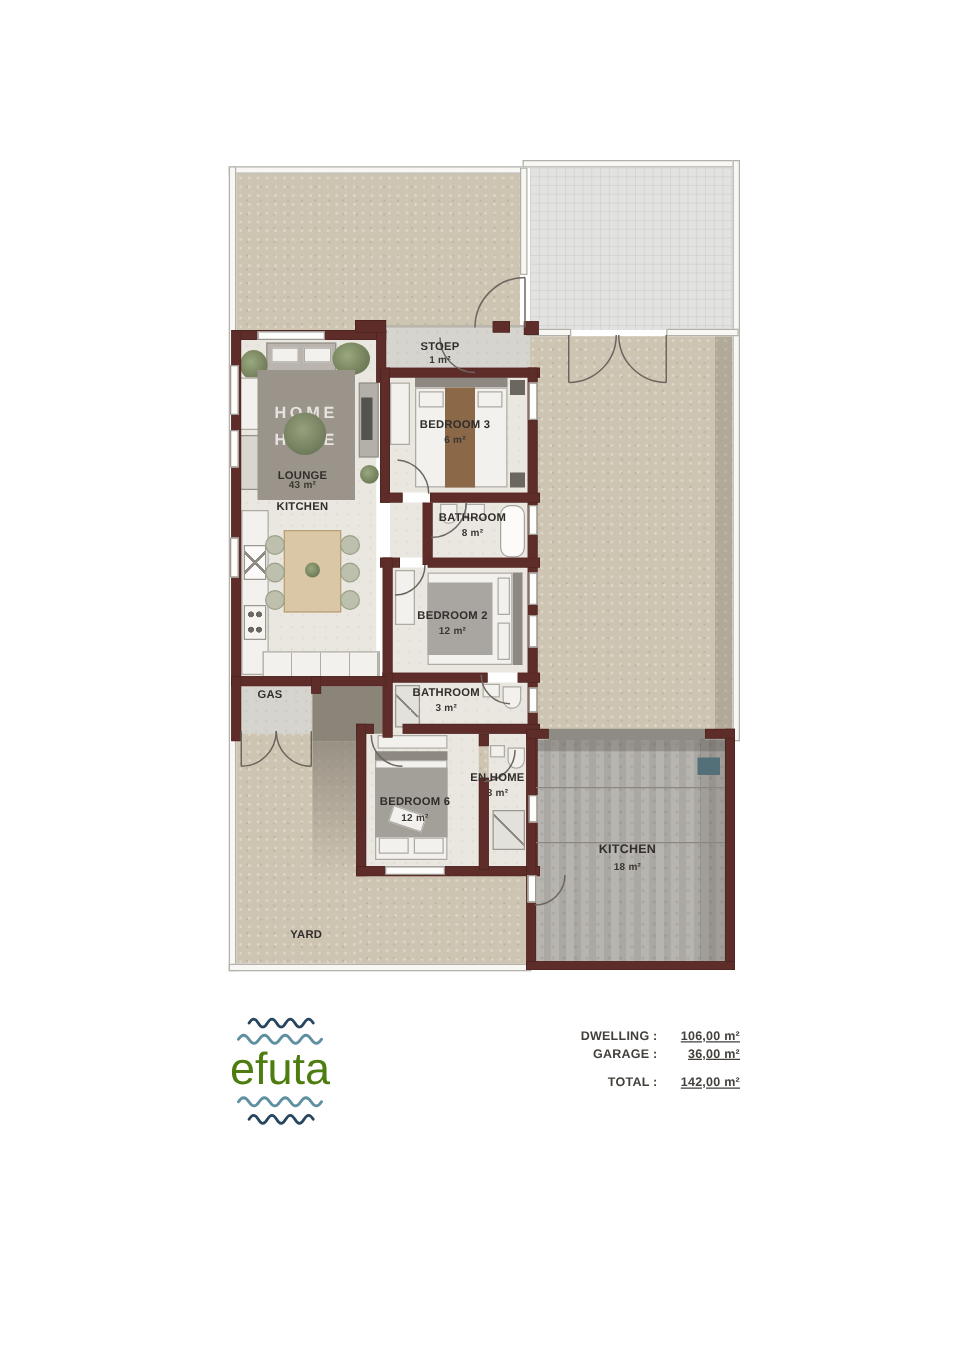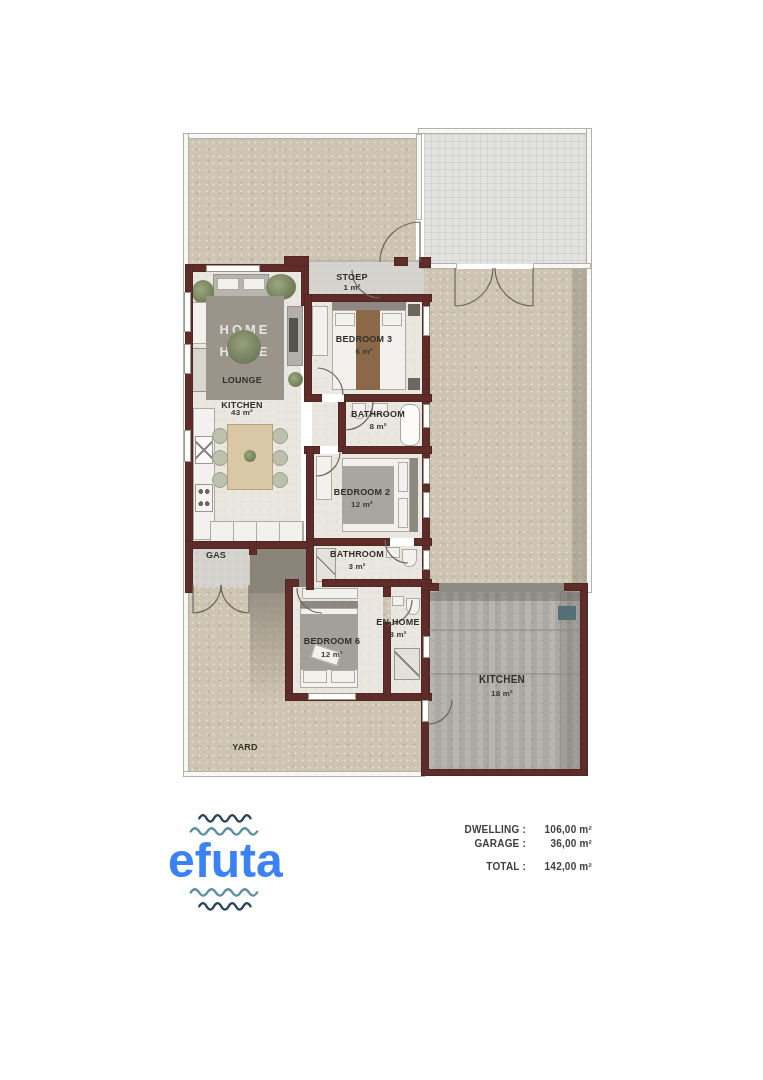--- a/index.html
+++ b/index.html
@@ -55,22 +55,22 @@
   .white-furn{background:#f3f1ed;border:1px solid #aeaaa4;}
   .gray-furn{background:#b9b5ae;border:1px solid #96928b;}
   .plant{border-radius:50%;background:radial-gradient(circle at 40% 40%, #9aa87e, #6f7c58 70%);}
   .chair{border-radius:50%;background:#bcc0ac;border:1px solid #9aa088;}
   .rug-text{position:absolute;transform:translateX(-50%);font-weight:bold;font-size:13px;
     letter-spacing:3px;color:rgba(244,242,238,.85);white-space:nowrap;}
   
   .sched-row{display:flex;justify-content:flex-end;align-items:baseline;
     font-weight:bold;font-size:10px;color:#43403c;letter-spacing:.2px;margin-bottom:3px;}
   .sched-row .lab{text-align:right;}
-  .sched-row .val{width:66px;text-align:right;}
-  .logo-text{font-weight:bold;font-size:48px;line-height:.9;color:#3b82f6;letter-spacing:0;}
+  .sched-row .val{width:66px;text-align:right;text-decoration:underline;}
+  .logo-text{font-weight:normal;font-size:36px;line-height:.9;color:#4d7c0f;letter-spacing:0;}
   .logo-wrap{text-align:center;}
   .logo-wrap svg{display:block;margin:2px auto;}
 </style>
 </head>
 <body>
 
 <div class="abs" style="left:0;top:0;width:763px;height:800px;">
 
   <div class="floor yard" style="left:189px;top:139px;width:227px;height:126px;"></div>
   <div class="floor paved" style="left:424px;top:134px;width:162px;height:130px;"></div>
@@ -265,21 +265,21 @@
     </g>
   </svg>
 
   <div class="rlabel" style="left:352px;top:272px;">STOEP</div>
   <div class="rarea" style="left:352px;top:283px;">1 m²</div>
 
   <div class="rlabel" style="left:364px;top:334px;">BEDROOM 3</div>
   <div class="rarea" style="left:364px;top:347px;">6 m²</div>
 
   <div class="rlabel" style="left:242px;top:375px;">LOUNGE</div>
-  <div class="rarea" style="left:242px;top:408px;">43 m²</div>
+  <div class="rarea" style="left:242px;top:383px;">43 m²</div>
   <div class="rlabel" style="left:242px;top:400px;">KITCHEN</div>
 
   <div class="rlabel" style="left:378px;top:409px;">BATHROOM</div>
   <div class="rarea" style="left:378px;top:422px;">8 m²</div>
 
   <div class="rlabel" style="left:362px;top:487px;">BEDROOM 2</div>
   <div class="rarea" style="left:362px;top:500px;">12 m²</div>
 
   <div class="rlabel" style="left:357px;top:549px;">BATHROOM</div>
   <div class="rarea" style="left:357px;top:562px;">3 m²</div>

